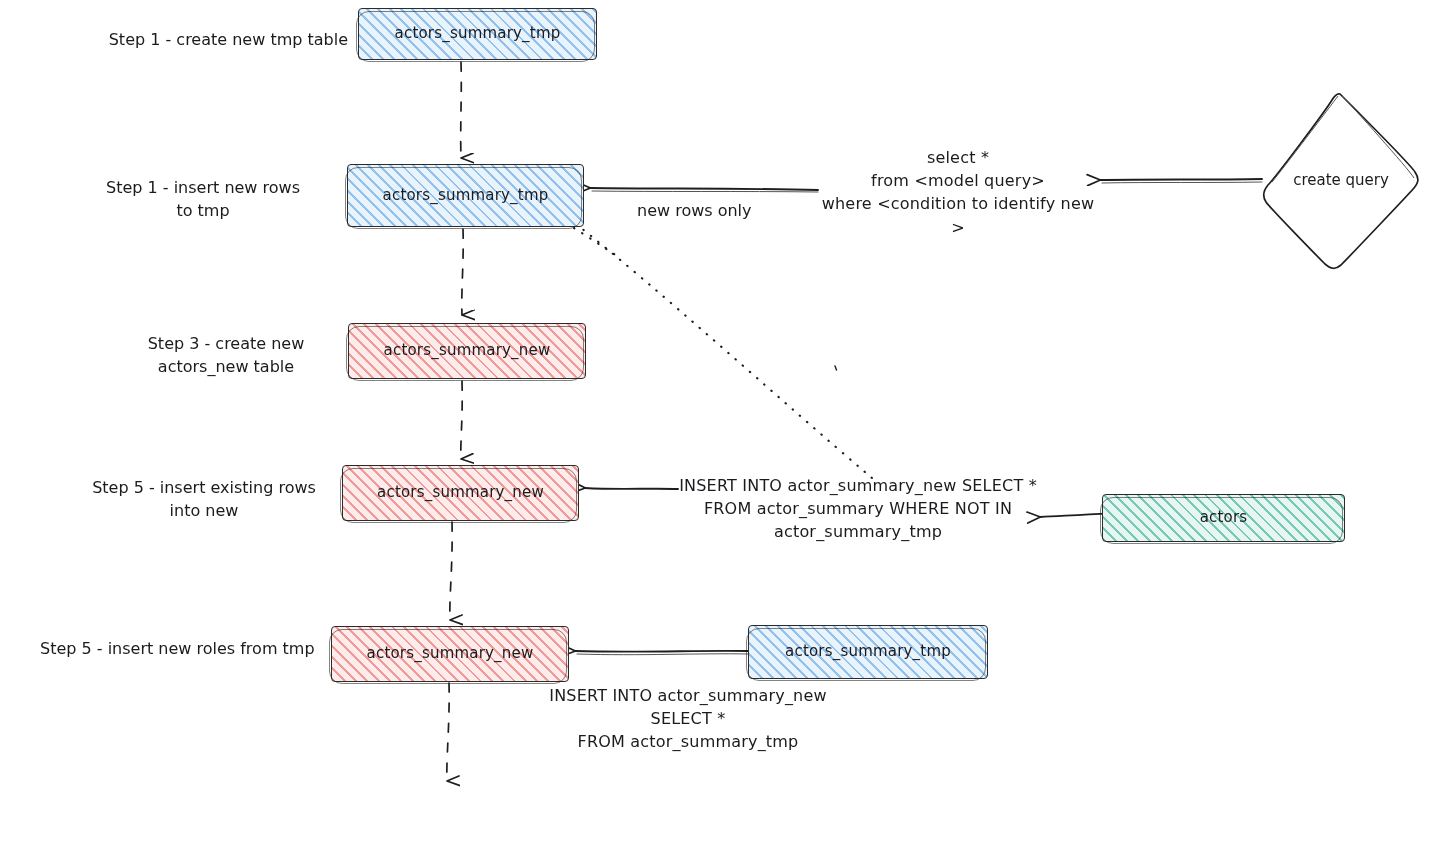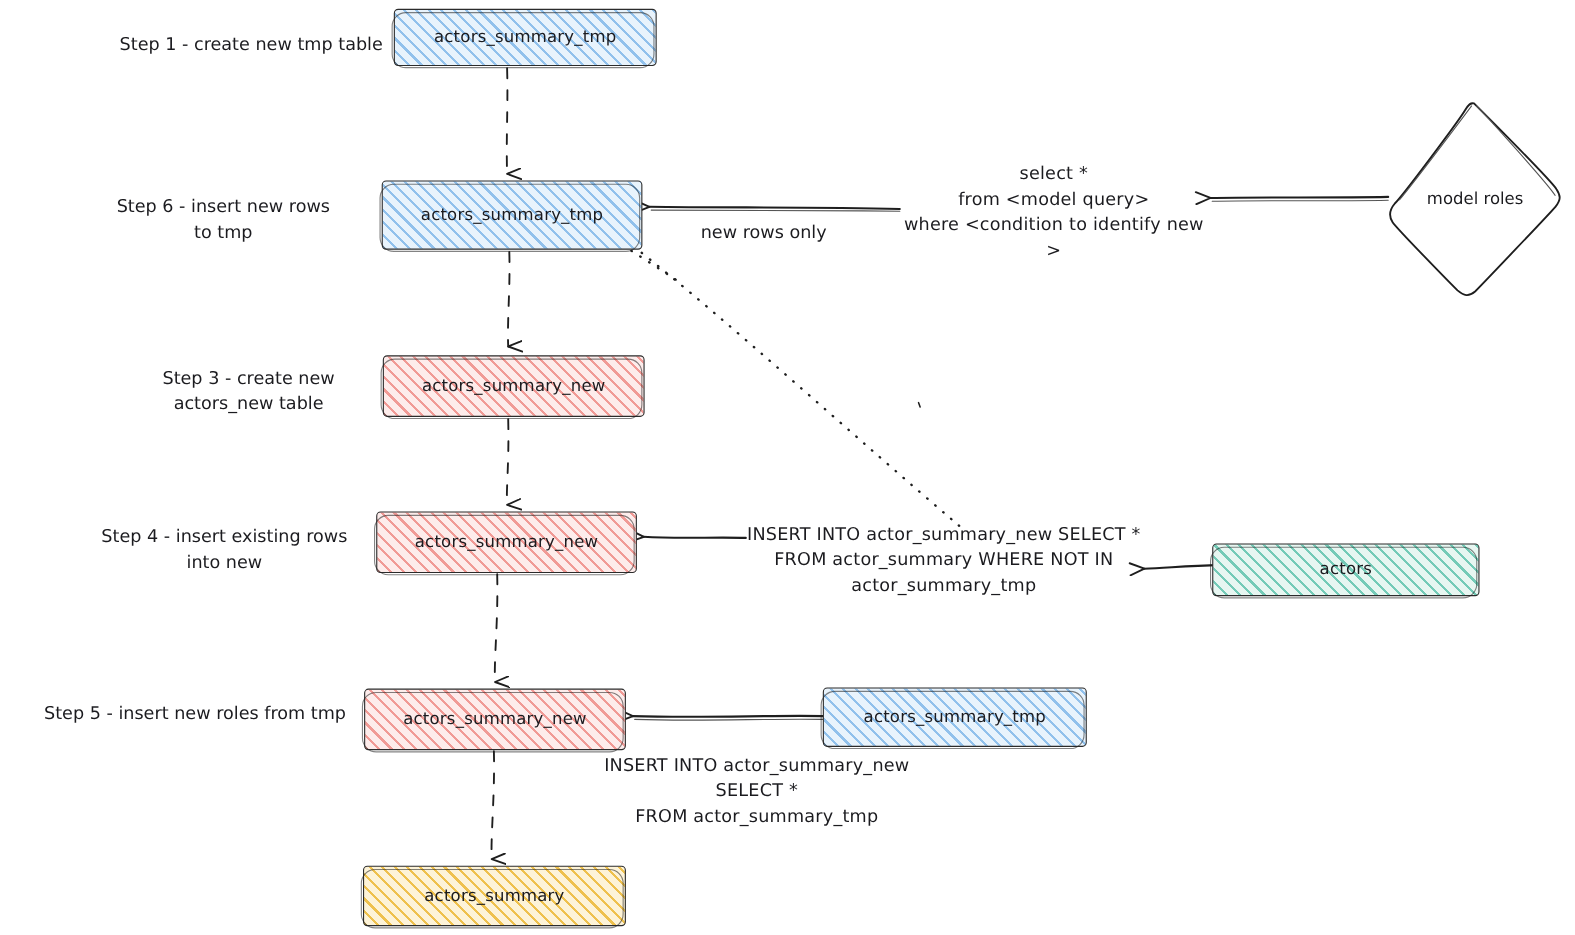--- a/index.html
+++ b/index.html
@@ -145,27 +145,27 @@
       <path d="M748,654 C700,653 640,656 577,654" fill="none" stroke="#555" stroke-width="1" stroke-linecap="round"></path>
     </g>
 
     <g>
       <path d="M835,366 l1.5,4" stroke="#1e1e1e" stroke-width="1.4" fill="none" stroke-linecap="round"></path>
     </g>
   </svg>
 
   <div class="txt right" style="left:70px;top:28px;width:278px;">Step 1 - create new tmp table</div>
 
-  <div class="txt center" style="left:88px;top:176px;width:230px;">Step 6 - insert new rows
+  <div class="txt center" style="left:88px;top:176px;width:230px;">Step 1 - insert new rows
 to tmp</div>
 
   <div class="txt center" style="left:118px;top:332px;width:216px;">Step 3 - create new
 actors_new table</div>
 
-  <div class="txt center" style="left:72px;top:476px;width:264px;">Step 4 - insert existing rows
+  <div class="txt center" style="left:72px;top:476px;width:264px;">Step 5 - insert existing rows
 into new</div>
 
   <div class="txt" style="left:40px;top:637px;width:292px;">Step 5 - insert new roles from tmp</div>
 
 
   <div class="node blue" style="left:358px;top:8px;width:239px;height:52px;">
     <span class="label">actors_summary_tmp</span>
   </div>
 
   <div class="node blue" style="left:347px;top:164px;width:237px;height:63px;">
@@ -177,42 +177,39 @@
   </div>
 
   <div class="node red" style="left:342px;top:465px;width:237px;height:56px;">
     <span class="label">actors_summary_new</span>
   </div>
 
   <div class="node red" style="left:331px;top:626px;width:238px;height:56px;">
     <span class="label">actors_summary_new</span>
   </div>
 
-  <div class="node yellow" style="left:330px;top:787px;width:239px;height:55px;">
-    <span class="label">actors_summary</span>
-  </div>
 
   <div class="node blue" style="left:748px;top:625px;width:240px;height:54px;">
     <span class="label">actors_summary_tmp</span>
   </div>
 
   <div class="node green" style="left:1102px;top:494px;width:243px;height:48px;">
     <span class="label">actors</span>
   </div>
 
   <div class="diamond" style="left:1262px;top:90px;width:158px;height:180px;">
     <svg viewBox="0 0 158 180" width="158" height="180" style="position:absolute;left:0;top:0;">
       <path d="M78,4 C84,10 148,74 153,82 C157,88 157,92 152,98
                C146,105 86,168 79,175 C73,180 69,179 63,174
                C56,167 8,118 4,112 C0,106 1,101 6,95
                C14,87 64,20 70,10 C73,5 75,3 78,4 Z" fill="#ffffff" stroke="#1e1e1e" stroke-width="1.7" stroke-linecap="round" stroke-linejoin="round"></path>
       <path d="M76,6 C70,14 20,80 10,92" fill="none" stroke="#555" stroke-width="1"></path>
       <path d="M80,6 C90,16 146,78 152,88" fill="none" stroke="#555" stroke-width="1"></path>
     </svg>
-    <span class="dlabel">model roles</span>
+    <span class="dlabel">create query</span>
   </div>
 
   <div class="txt small" style="left:637px;top:199px;width:160px;">new rows only</div>
 
   <div class="txt center sql" style="left:818px;top:146px;width:280px;">select *
 from &lt;model query&gt;
 where &lt;condition to identify new &gt;</div>
 
   <div class="txt center sql" style="left:540px;top:684px;width:296px;">INSERT INTO actor_summary_new
 SELECT *

